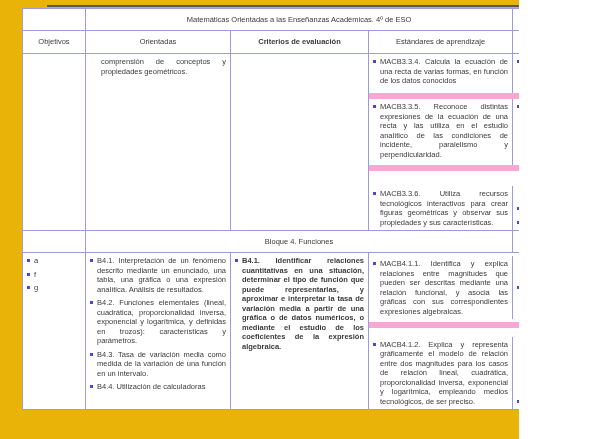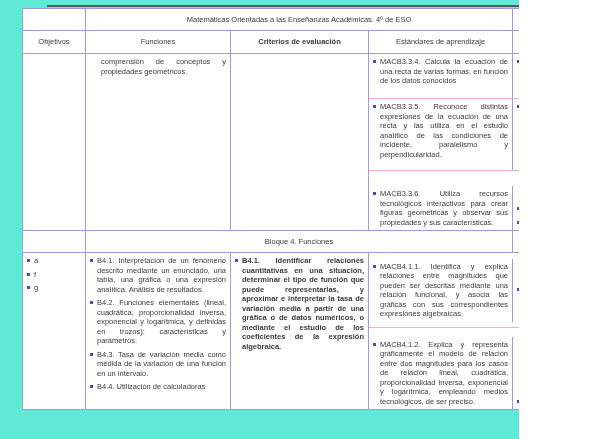--- a/index.html
+++ b/index.html
@@ -1,38 +1,38 @@
 <!DOCTYPE html>
 <html><head>
 <meta charset="utf-8">
 <style>
   html,body{margin:0;padding:0;background:#ffffff;}
   .canvas{
-    position:relative;width:519px;height:439px;background:#5eead4;overflow:hidden;
+    position:relative;width:519px;height:439px;background:#eab308;overflow:hidden;
     font-family:"Liberation Sans","DejaVu Sans",sans-serif;color:#3a3a3a;
   }
   .top-rule{position:absolute;left:47px;top:5px;width:559px;height:2px;background:#58585a;}
   .doc-table{
     position:absolute;left:22px;top:8px;width:584px;height:402px;
     border:1px solid #9b9be4;box-sizing:border-box;background:#fff;
     display:flex;flex-direction:column;font-size:7.5px;line-height:9.5px;
   }
   .row{display:flex;border-bottom:1px solid #9b9be4;box-sizing:border-box;flex-shrink:0;}
   .row.last{border-bottom:none;flex:1;}
   .cell{border-right:1px solid #9b9be4;box-sizing:border-box;overflow:hidden;padding:3px 4px;}
   .cell.nr{border-right:none;}
   .c1{width:63px;flex-shrink:0;}
   .c2{width:145px;flex-shrink:0;}
   .c3{width:138px;flex-shrink:0;font-weight:bold;}
   .c4{width:144px;flex-shrink:0;}
   .c5{flex:1;}
   .cmerge{width:427px;flex-shrink:0;}
   .center{display:flex;align-items:center;justify-content:center;text-align:center;padding:2px;}
   .rblock{display:flex;flex-direction:column;flex:1;padding:0;border-right:none;}
-  .subrow{display:flex;border-bottom:1px solid #f9a8d4;box-sizing:border-box;flex-shrink:0;}
+  .subrow{display:flex;border-bottom:6px solid #f9a8d4;box-sizing:border-box;flex-shrink:0;}
   .subrow.slast{border-bottom:none;flex:1;align-items:flex-end;}
   .just{text-align:justify;}
   .li{display:flex;margin-bottom:4px;}
   .li:last-child{margin-bottom:0;}
   .bullet{width:3px;height:3px;background:#4848c8;flex-shrink:0;margin:3px 4px 0 0;}
   .litext{flex:1;}
   .cont{padding-left:11px;}
   .h22{height:22px;}
   .h23{height:23px;}
   .h177{height:177px;}
@@ -50,21 +50,21 @@
   <div class="doc-table">
 
     <div class="row h22">
       <div class="cell c1"></div>
       <div class="cell cmerge center">Matemáticas Orientadas a las Enseñanzas Académicas. 4º de ESO</div>
       <div class="cell c5 nr"></div>
     </div>
 
     <div class="row h23">
       <div class="cell c1 center">Objetivos</div>
-      <div class="cell c2 center">Funciones</div>
+      <div class="cell c2 center">Orientadas</div>
       <div class="cell c3 center">Criterios de evaluación</div>
       <div class="cell c4 center">Estándares de aprendizaje</div>
       <div class="cell c5 nr center">Competencias clave</div>
     </div>
 
     <div class="row h177">
       <div class="cell c1"></div>
       <div class="cell c2 just">
         <div class="cont">comprensión de conceptos y propiedades geométricos.</div>
       </div>

